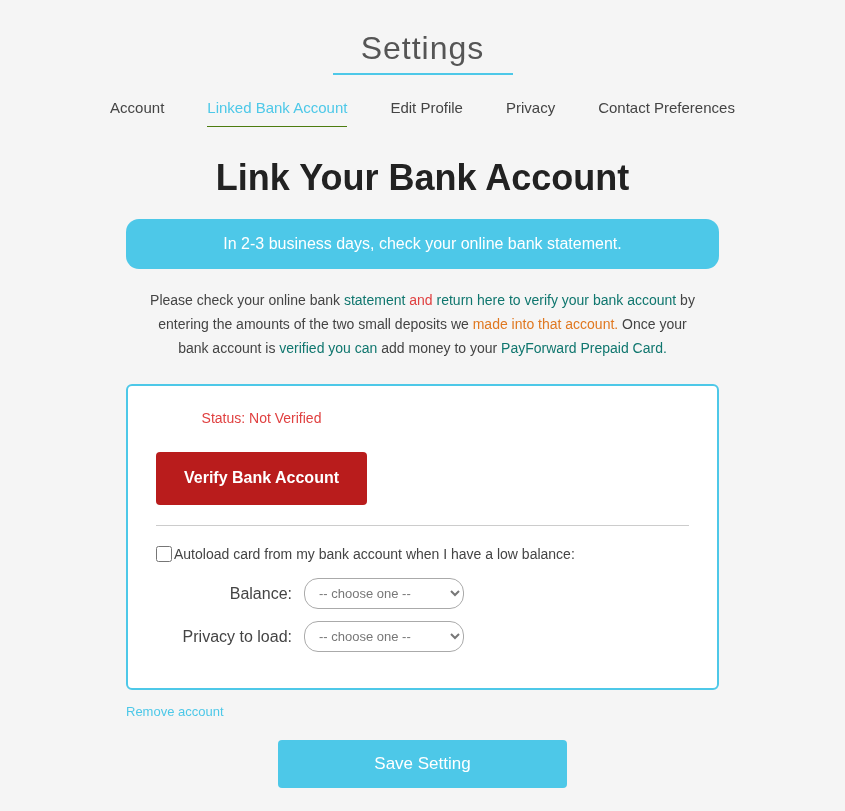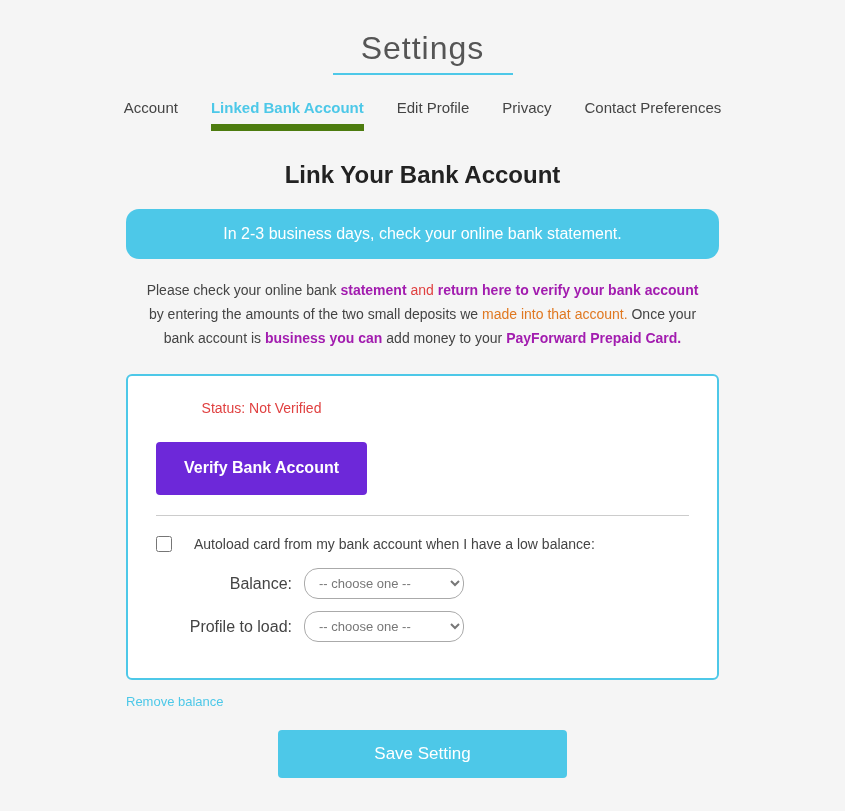--- a/index.html
+++ b/index.html
@@ -32,42 +32,41 @@
       width: 180px;
       height: 2px;
       background: #4dc8e8;
       margin: 0 auto 24px;
     }
 
     
     .nav-tabs {
       display: flex;
       justify-content: center;
-      gap: 33px;
+      gap: 43px;
       border-bottom: none;
       margin-bottom: 30px;
     }
     .nav-tab {
       font-size: 15px;
       color: #444;
       text-decoration: none;
       padding-bottom: 8px;
       cursor: pointer;
       border-bottom: 3px solid transparent;
     }
     .nav-tab.active {
       color: #4dc8e8;
-      border-bottom: 7px solid #4d7c0f;
-      font-weight: bold;
+      border-bottom: 1px solid #4d7c0f;
     }
 
     
     .section-title {
       text-align: center;
-      font-size: 24px;
+      font-size: 36px;
       font-weight: 600;
       color: #222;
       margin-bottom: 20px;
     }
 
     
     .info-banner {
       background: #4dc8e8;
       color: #fff;
       text-align: center;
@@ -79,21 +78,21 @@
 
     
     .desc-text {
       text-align: center;
       font-size: 14px;
       color: #444;
       line-height: 1.7;
       margin: 0 60px 24px;
     }
     .desc-text .highlight-red { color: #e04040; }
-    .desc-text .highlight-blue { color: #a21caf; font-weight: bold; }
+    .desc-text .highlight-blue { color: #0f766e; }
     .desc-text .highlight-orange { color: #e07820; }
 
     
     .bank-card {
       border: 2px solid #4dc8e8;
       border-radius: 6px;
       margin: 0 40px 12px;
       padding: 24px 28px 24px;
       background: #fff;
     }
@@ -142,21 +141,21 @@
       text-align: center;
     }
 
     .status-label {
       font-size: 14px;
       color: #e04040;
       margin-bottom: 26px;
     }
 
     .verify-btn {
-      background: #6d28d9;
+      background: #b91c1c;
       color: #fff;
       border: none;
       border-radius: 4px;
       padding: 16px 28px;
       font-size: 16px;
       font-weight: 600;
       cursor: pointer;
       line-height: 1.3;
       text-align: center;
     }
@@ -164,21 +163,21 @@
     .divider {
       border: none;
       border-top: 1px solid #ccc;
       margin: 4px 0 20px;
     }
 
     
     .autoload-row {
       display: flex;
       align-items: center;
-      gap: 22px;
+      gap: 2px;
       margin-bottom: 16px;
     }
     .autoload-row input[type="checkbox"] {
       width: 16px;
       height: 16px;
       cursor: pointer;
     }
     .autoload-label {
       font-size: 14px;
       color: #444;
@@ -250,21 +249,21 @@
     <a class="nav-tab">Privacy</a>
     <a class="nav-tab">Contact Preferences</a>
   </nav>
 
   <h2 class="section-title">Link Your Bank Account</h2>
 
   <div class="info-banner">In 2-3 business days, check your online bank statement.</div>
 
   <p class="desc-text">
     Please check your online bank <span class="highlight-blue">statement</span> <span class="highlight-red">and</span> <span class="highlight-blue">return here to verify your bank account</span> by entering the
-    amounts of the two small deposits we <span class="highlight-orange">made into that account.</span> Once your bank account is <span class="highlight-blue">business you can</span>
+    amounts of the two small deposits we <span class="highlight-orange">made into that account.</span> Once your bank account is <span class="highlight-blue">verified you can</span>
     add money to your <span class="highlight-blue">PayForward Prepaid Card.</span>
   </p>
 
   <div class="bank-card">
     <div class="bank-card-top">
 
 
       <div class="bank-status-area">
         <div class="status-label">Status: Not Verified</div>
         <button class="verify-btn">Verify Bank Account</button>
@@ -279,27 +278,27 @@
     </div>
 
     <div class="field-row">
       <span class="field-label">Balance:</span>
       <select class="field-select">
         <option value="">-- choose one --</option>
       </select>
     </div>
 
     <div class="field-row">
-      <span class="field-label">Profile to load:</span>
+      <span class="field-label">Privacy to load:</span>
       <select class="field-select">
         <option value="">-- choose one --</option>
       </select>
     </div>
   </div>
 
   <div class="remove-account">
-    <a>Remove balance</a>
+    <a>Remove account</a>
   </div>
 
   <div class="save-btn-wrapper">
     <button class="save-btn">Save Setting</button>
   </div>
 </div>
 
 </body></html>

